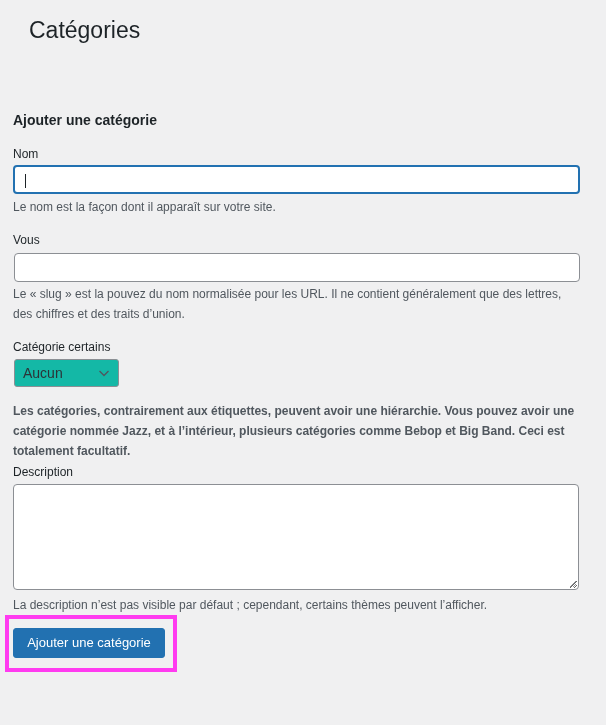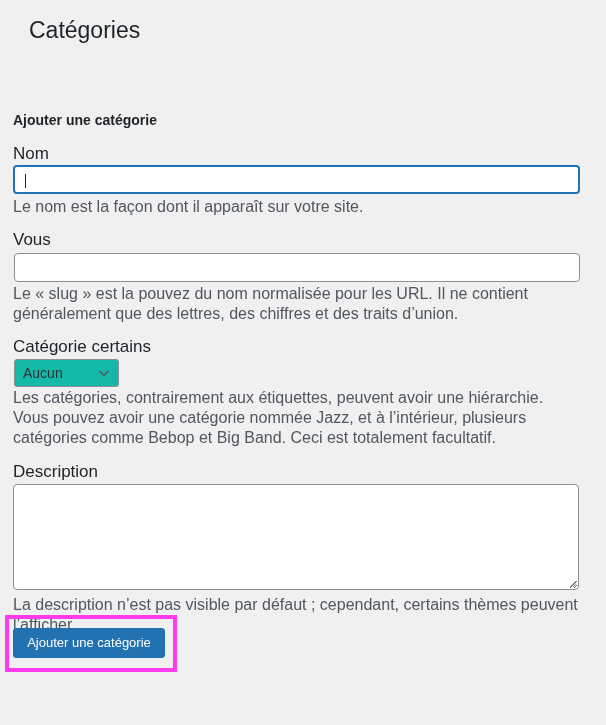--- a/index.html
+++ b/index.html
@@ -32,29 +32,29 @@
       top: 111px;
       margin: 0;
       font-size: 14px;
       font-weight: 700;
       line-height: 18px;
       color: #1d2327;
     }
     .field-label {
       position: absolute;
       left: 13px;
-      font-size: 17px;
+      font-size: 12px;
       line-height: 18px;
       color: #1d2327;
     }
     .help-text {
       position: absolute;
       left: 13px;
       width: 570px;
-      font-size: 16px;
+      font-size: 12px;
       line-height: 20px;
       color: #50575e;
       margin: 0;
     }
     .text-input {
       position: absolute;
       left: 13px;
       box-sizing: border-box;
       background: #fff;
       border: 1px solid #8c8f94;
@@ -173,21 +173,21 @@
 <input class="text-input" type="text" style="top: 253px; left: 14px; width: 566px; height: 29px;" value="">
 <p class="help-text" style="top:284px;">Le « slug » est la pouvez du nom normalisée pour les URL. Il ne contient généralement que des lettres, des chiffres et des traits d’union.</p>
 
 <label class="field-label" style="top:338px;">Catégorie certains</label>
 <div class="select-box">
   <span class="select-value">Aucun</span>
   <svg class="select-chevron" viewBox="0 0 12 10">
     <polyline points="1.5,3 6,7.5 10.5,3" fill="none" stroke="#50575e" stroke-width="1.3"></polyline>
   </svg>
 </div>
-<p class="help-text" style="top:388px;">Les catégories, contrairement aux étiquettes, peuvent avoir une hiérarchie. Vous pouvez avoir une catégorie nommée Jazz, et à l’intérieur, plusieurs catégories comme Bebop et Big Band. Ceci est totalement facultatif.</p>
+<p class="help-text" style="top:401px;font-weight:bold;">Les catégories, contrairement aux étiquettes, peuvent avoir une hiérarchie. Vous pouvez avoir une catégorie nommée Jazz, et à l’intérieur, plusieurs catégories comme Bebop et Big Band. Ceci est totalement facultatif.</p>
 
 <label class="field-label" style="top:463px;">Description</label>
 <textarea class="textarea-box" style=""></textarea>
 <svg class="resize-grip" viewBox="0 0 9 9">
   <line x1="8" y1="2" x2="2" y2="8" stroke="#8c8f94" stroke-width="1"></line>
   <line x1="8" y1="5" x2="5" y2="8" stroke="#8c8f94" stroke-width="1"></line>
 </svg>
 <p class="help-text" style="top:595px;">La description n’est pas visible par défaut ; cependant, certains thèmes peuvent l’afficher.</p>
 
 <div class="highlight-box"></div>

